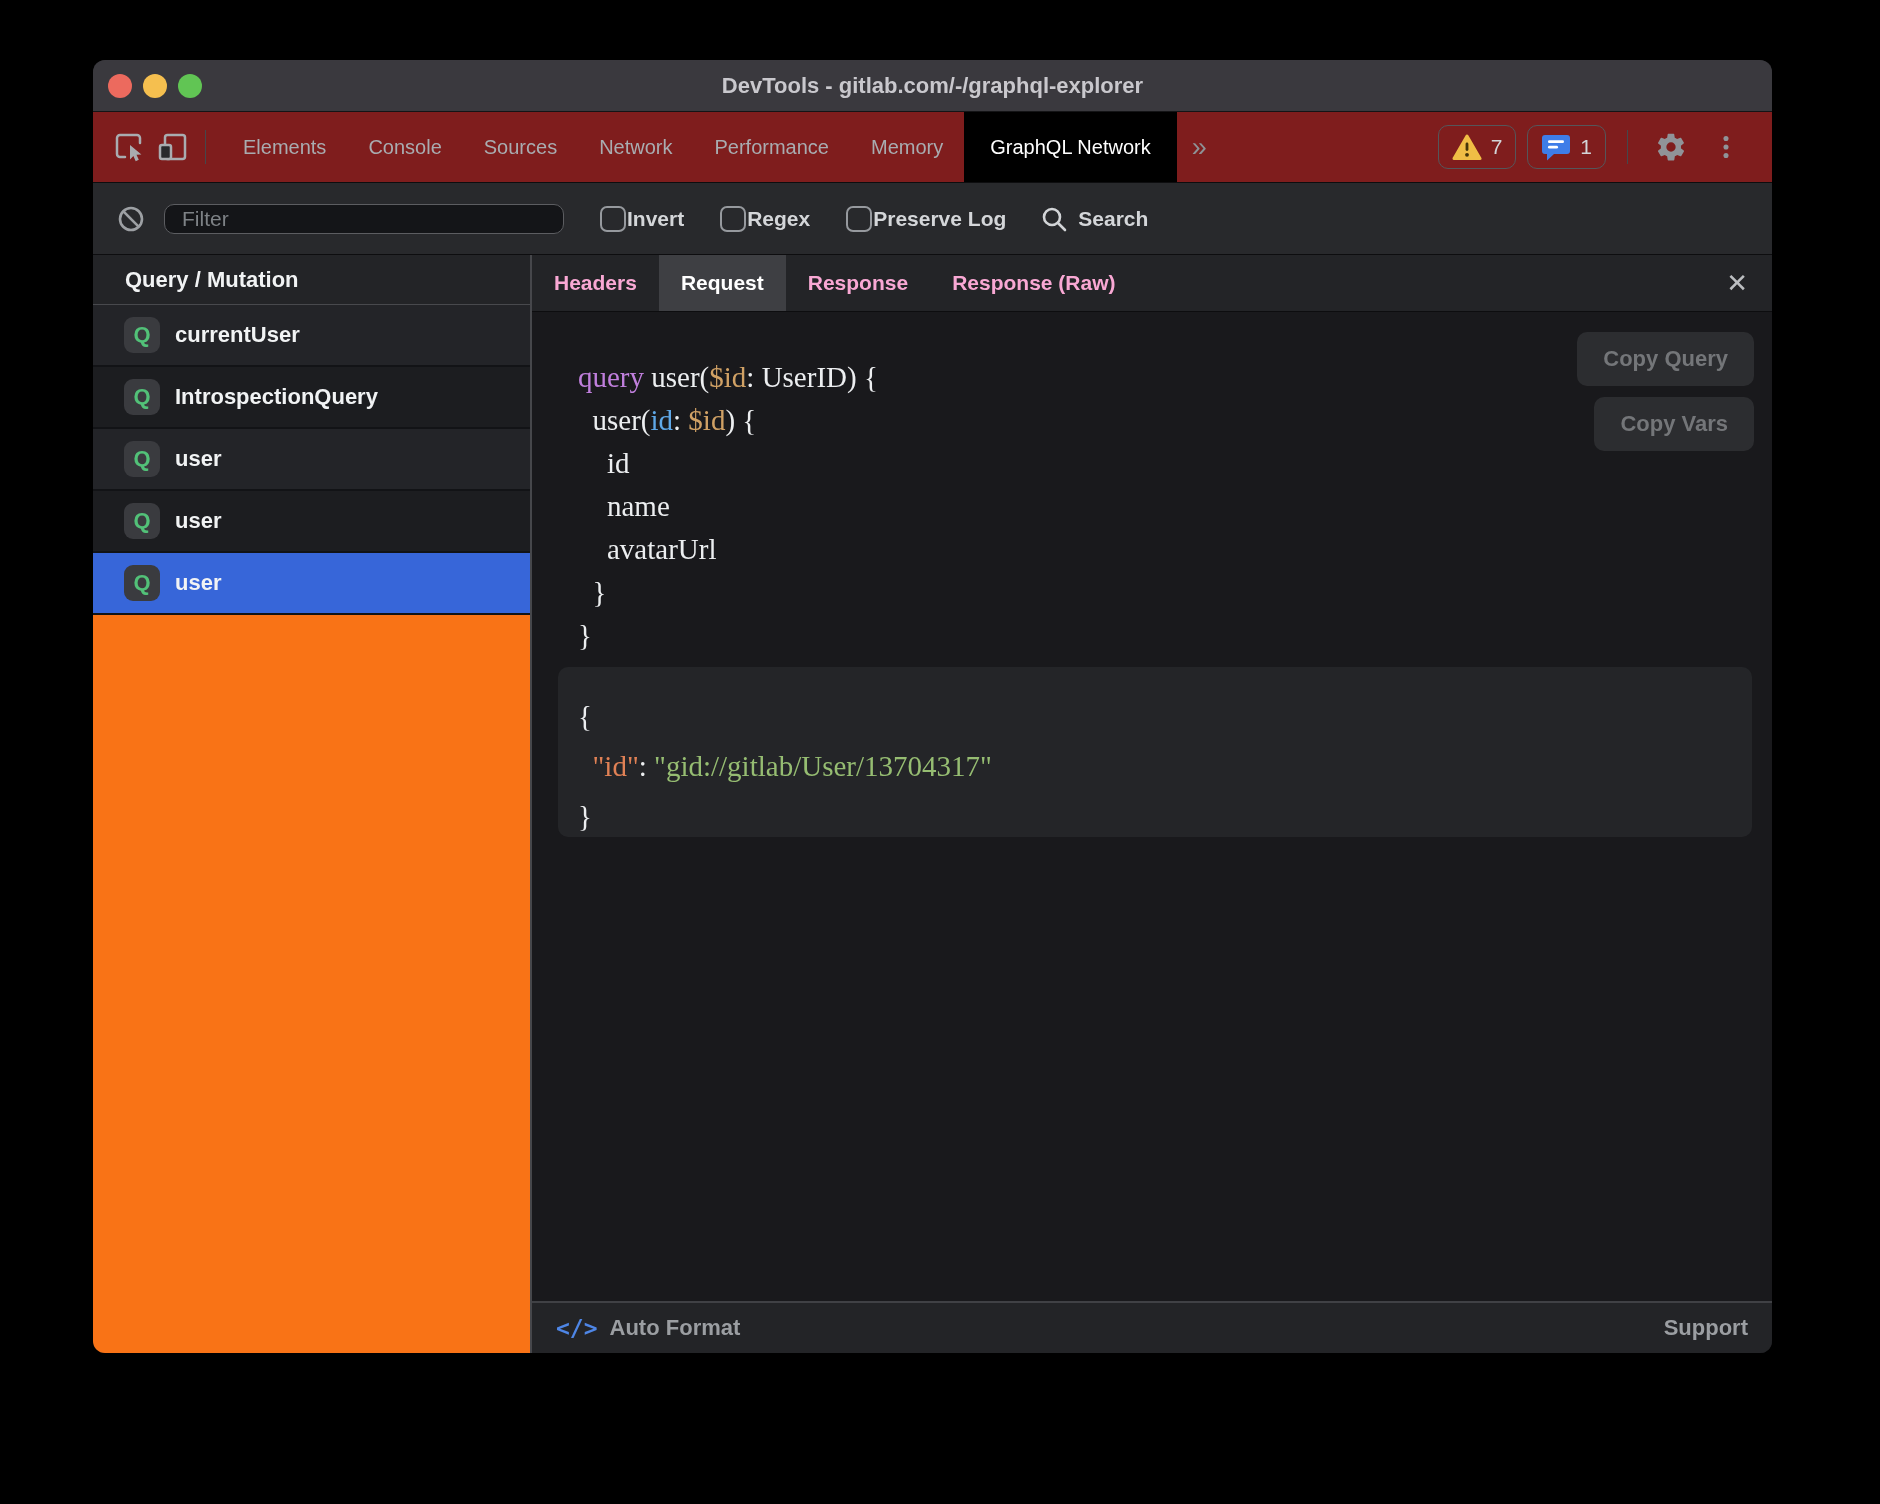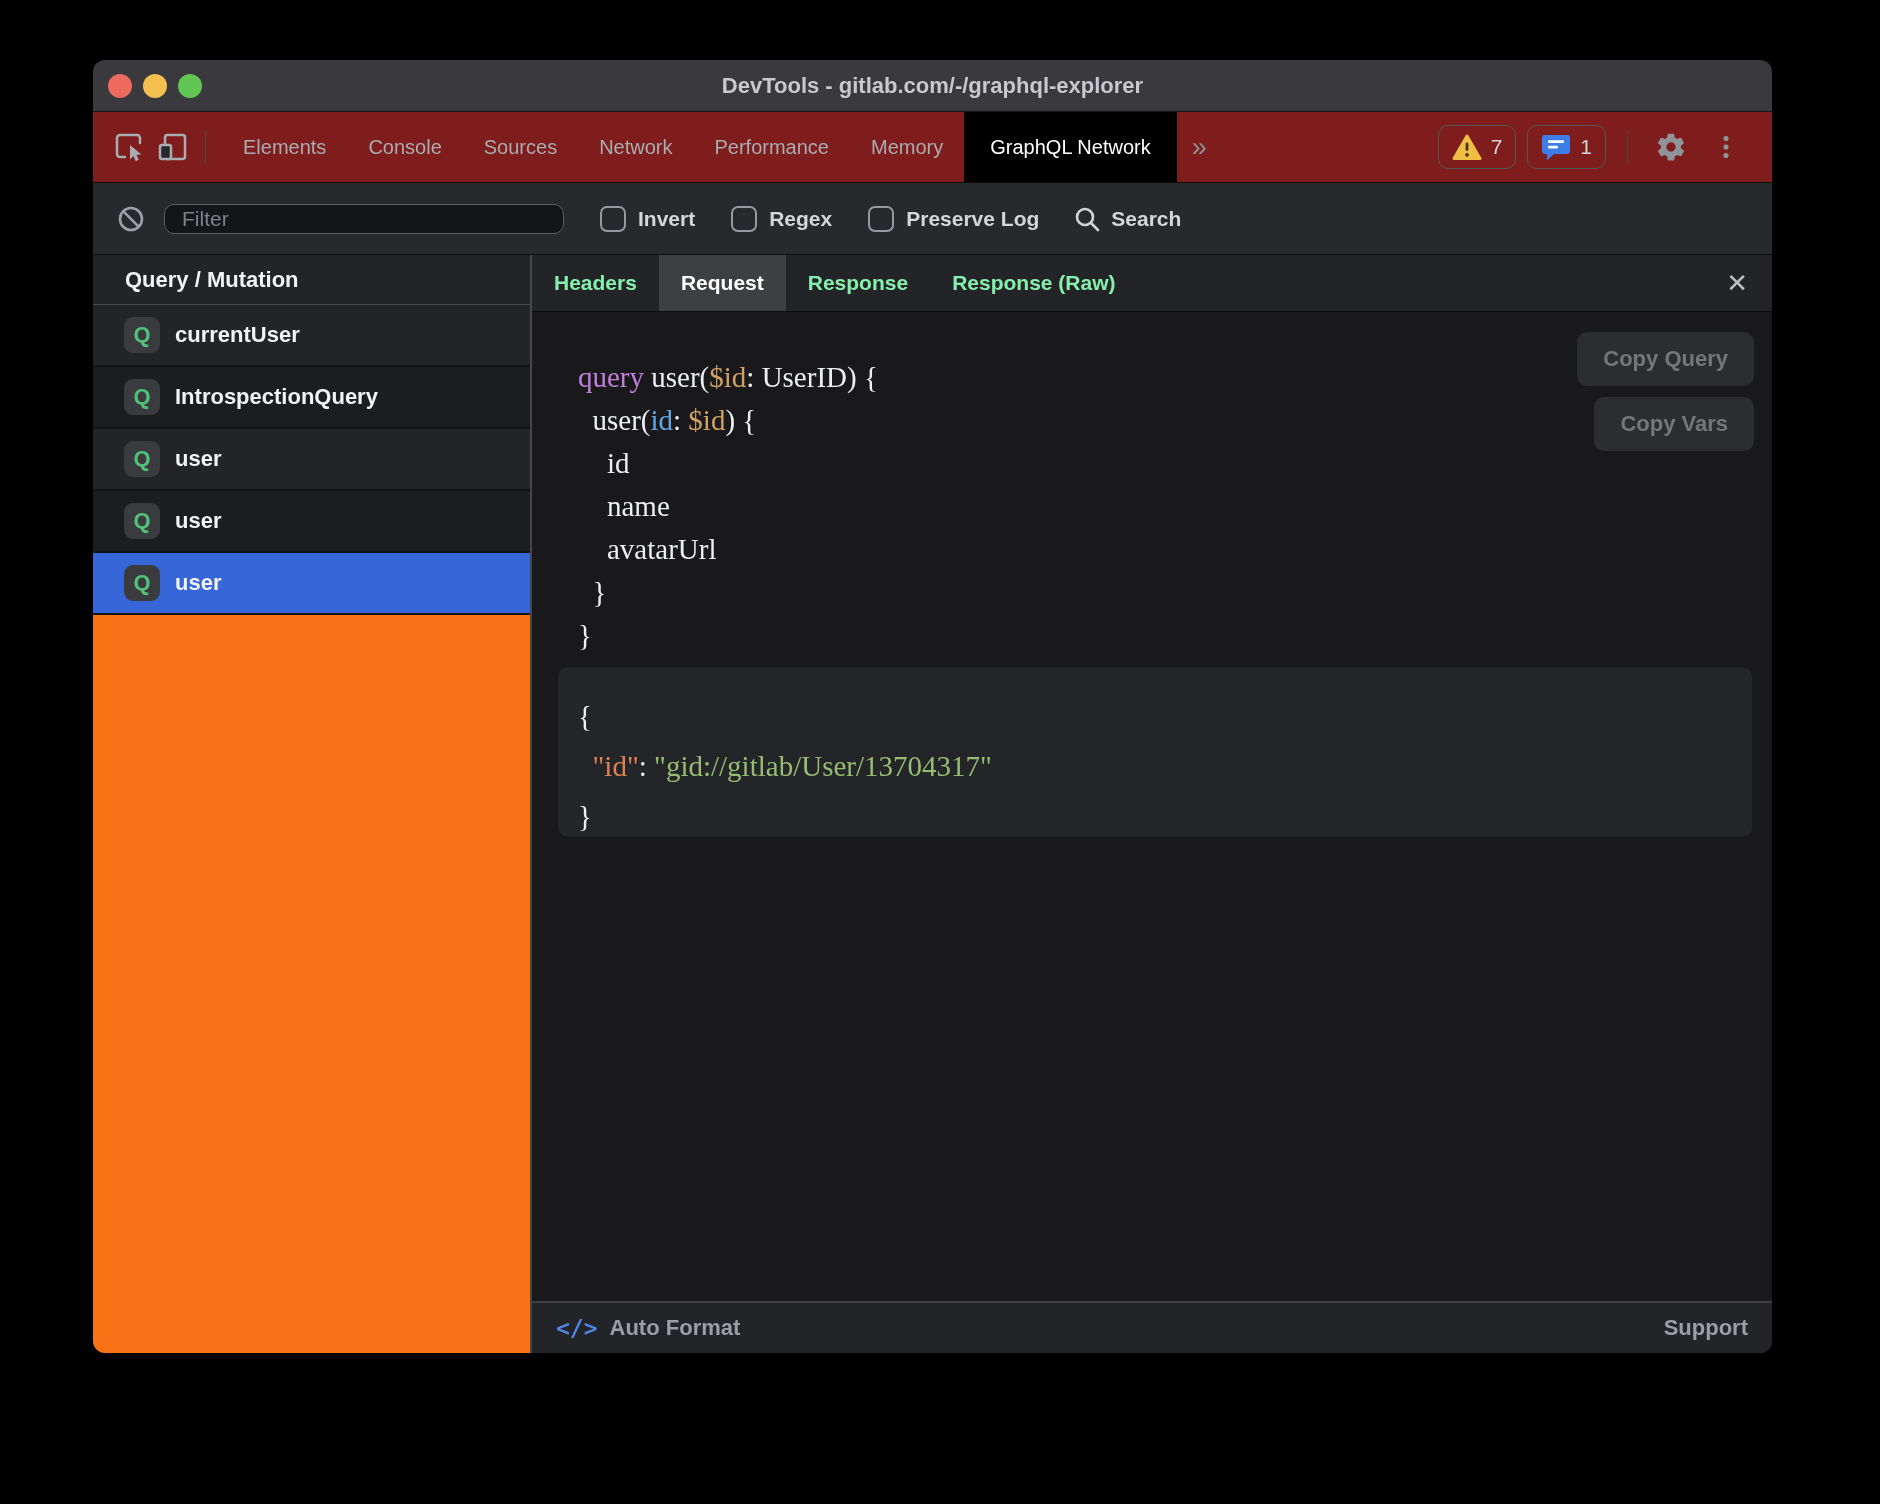--- a/index.html
+++ b/index.html
@@ -35,21 +35,21 @@
   .tb-badge { display:flex; align-items:center; gap:9px; border:1px solid #55565a; border-radius:10px;
     height:44px; padding:0 13px; cursor:pointer; }
   .tb-badge .count { color:#d3d5d8; font-size:21px; }
   
   .filterbar { height:72px; background:#28292c; border-bottom:1px solid #0d0d0f;
     display:flex; align-items:center; padding-left:21px; flex:0 0 auto; }
   .filter-input { width:400px; height:30px; margin-left:16px; background:#141518;
     border:1px solid #5c5d61; border-radius:10px; color:#e8eaed; font-size:21px;
     padding:0 17px; font-family:inherit; outline:none; }
   .filter-input::placeholder { color:#7e8286; }
-  .cb-group { display:flex; align-items:center; gap:12px; margin-left:36px; cursor:pointer; }
+  .cb-group { display:flex; align-items:center; gap:1px; margin-left:36px; cursor:pointer; }
   .cb-box { width:26px; height:26px; border:2px solid #96999e; border-radius:7px; background:transparent; }
   .cb-label { color:#d4d6d9; font-size:21px; font-weight:700; }
   .search-group { display:flex; align-items:center; gap:10px; margin-left:34px; cursor:pointer; }
   .search-label { color:#d4d6d9; font-size:21px; font-weight:700; }
   
   .content { flex:1; display:flex; min-height:0; }
   .sidebar { width:439px; flex:0 0 auto; background:#f97316; border-right:2px solid #46474b;
     display:flex; flex-direction:column; }
   .sidebar-header { height:50px; flex:0 0 auto; display:flex; align-items:center; padding-left:32px;
     color:#f1f3f4; font-size:22px; font-weight:700; background:#232427; border-bottom:1px solid #48494d; }
@@ -59,21 +59,21 @@
   .query-item.odd  { background:#232428; }
   .query-item.even { background:#1c1d20; }
   .query-item.selected { background:#3766d9; }
   .q-badge { width:36px; height:36px; border-radius:9px; background:#3a3b3f; color:#52c178;
     font-weight:700; font-size:22px; display:flex; align-items:center; justify-content:center; flex:0 0 auto; }
   .q-label { color:#f1f3f4; font-size:22px; font-weight:700; }
   
   .detail { flex:1; min-width:0; display:flex; flex-direction:column; background:#19191c; }
   .detail-tabbar { height:57px; flex:0 0 auto; background:#232427; border-bottom:1px solid #0d0d0f;
     display:flex; align-items:stretch; }
-  .detail-tab { display:flex; align-items:center; padding:0 22px; color:#86efac; font-size:21px;
+  .detail-tab { display:flex; align-items:center; padding:0 22px; color:#f9a8d4; font-size:21px;
     font-weight:600; cursor:pointer; white-space:nowrap; }
   .detail-tab.active { background:#3e3f43; color:#fff; font-weight:700; }
   .detail-close { margin-left:auto; align-self:center; margin-right:24px; color:#bcbec1;
     font-size:26px; cursor:pointer; line-height:1; }
   .detail-body { flex:1; position:relative; min-height:0; overflow:hidden; }
   .code { font-family:Liberation Serif, serif; font-size:29px; line-height:43px;
     color:#eceef0; white-space:pre; }
   .request-code { padding:44px 0 0 46px; }
   .copy-btn { position:absolute; right:18px; height:54px; border:none; border-radius:10px;
     background:#2c2d30; color:#747679; font-size:22px; font-weight:700; padding:0 26px;

